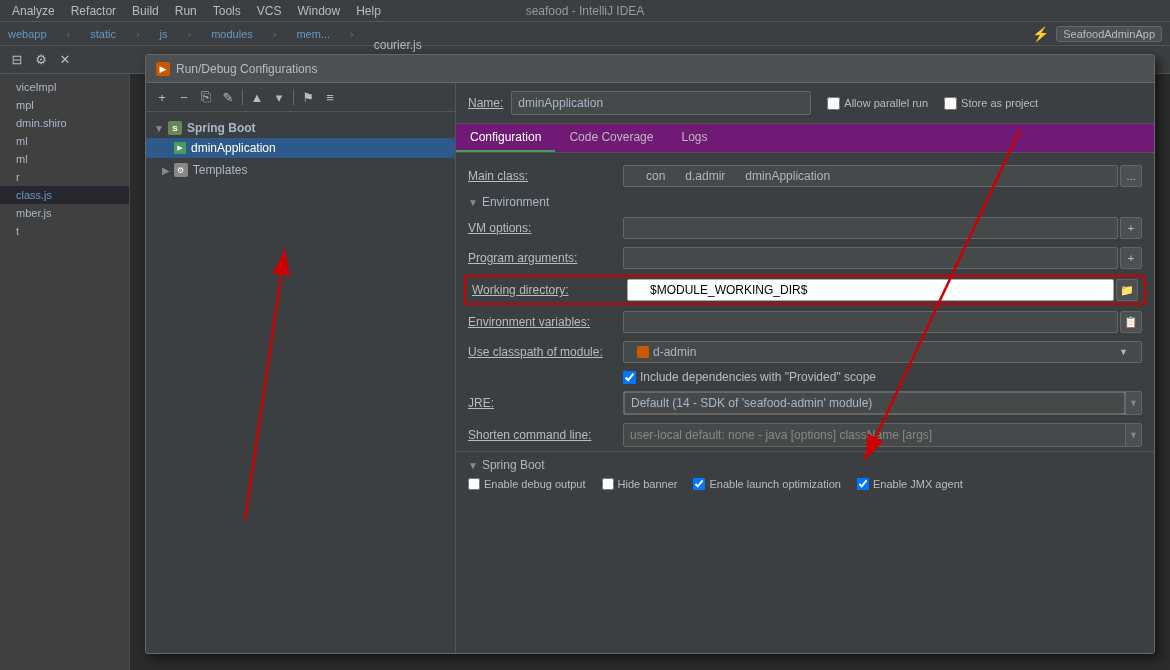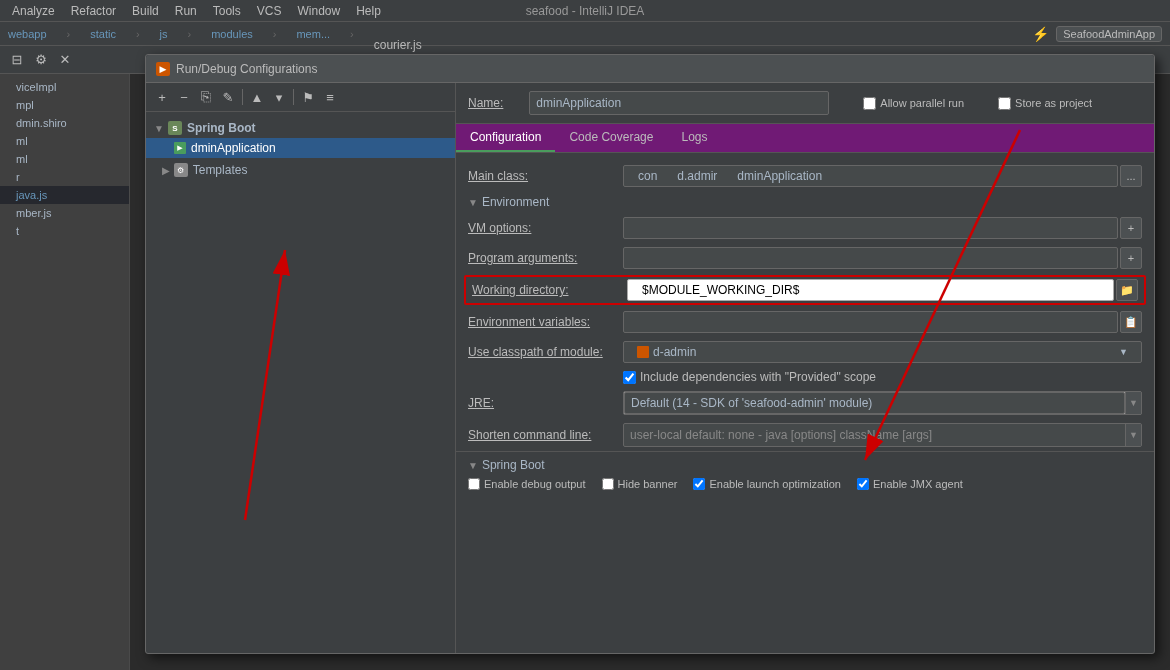--- a/index.html
+++ b/index.html
@@ -296,21 +296,21 @@
       flex: 1;
       display: flex;
       flex-direction: column;
       overflow: hidden;
     }
 
     .name-row {
       display: flex;
       align-items: center;
       padding: 8px 12px;
-      gap: 26px;
+      gap: 8px;
       border-bottom: 1px solid #555;
       flex-shrink: 0;
     }
     .name-label {
       font-size: 12px;
       color: #bbb;
       text-decoration: underline;
       white-space: nowrap;
     }
     .name-input {
@@ -378,21 +378,21 @@
       color: #bbb;
       text-decoration: underline;
       flex-shrink: 0;
     }
     .config-input {
       flex: 1;
       height: 22px;
       background: #45494a;
       border: 1px solid #666;
       border-radius: 2px;
-      padding: 0 14px;
+      padding: 0 22px;
       font-size: 12px;
       color: #a9b7c6;
       outline: none;
     }
     .config-input-with-btn {
       display: flex;
       flex: 1;
       gap: 2px;
     }
     .config-expand-btn {
@@ -592,21 +592,21 @@
 
 <div class="main-layout">
 
   <div class="sidebar">
     <div class="sidebar-item">viceImpl</div>
     <div class="sidebar-item">mpl</div>
     <div class="sidebar-item">dmin.shiro</div>
     <div class="sidebar-item">ml</div>
     <div class="sidebar-item">ml</div>
     <div class="sidebar-item">r</div>
-    <div class="sidebar-item courier active">java.js</div>
+    <div class="sidebar-item courier active">class.js</div>
     <div class="sidebar-item">mber.js</div>
     <div class="sidebar-item">t</div>
   </div>
 
   <div style="flex:1; background:#2b2b2b; position:relative;">
   </div>
 </div>
 
 <div class="dialog-overlay">
   <div class="dialog-title-bar">

